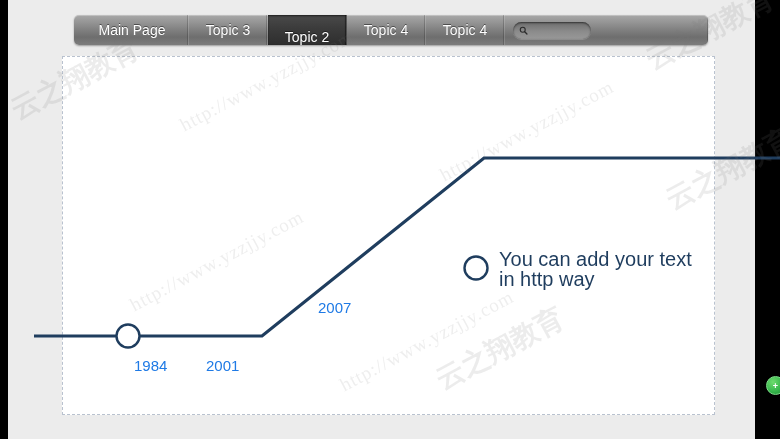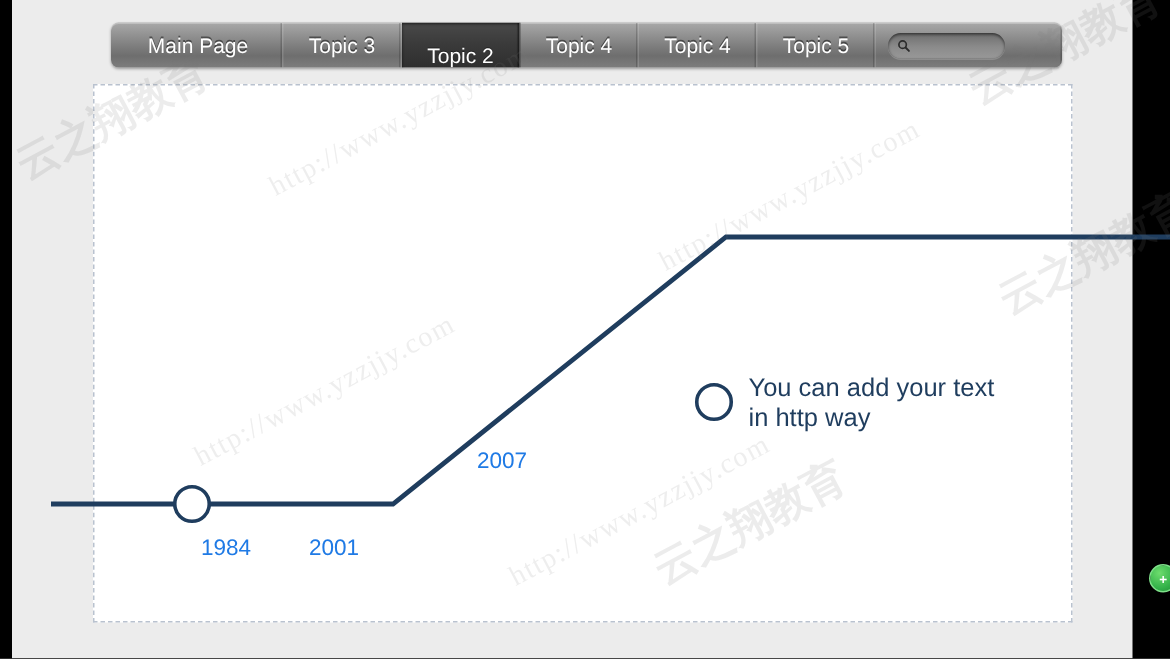--- a/index.html
+++ b/index.html
@@ -148,21 +148,21 @@
   #year-2001 { left: 206px; top: 357px; }
   #year-2007 { left: 318px; top: 299px; }
 
   
   .textblock {
     position: absolute;
     left: 499px;
     top: 249px;
     width: 200px;
     color: #1f3d5e;
-    font-size: 17px;
+    font-size: 20px;
     line-height: 20px;
     z-index: 18;
   }
   .textblock span { display: block; }
 
   
   .green-badge {
     position: absolute;
     left: 766px;
     top: 376px;
@@ -217,23 +217,20 @@
       <span>Topic 3</span>
     </div>
     <div class="nav-item active" style="width:78px">
       <span>Topic 2</span>
     </div>
     <div class="nav-item" style="width:78px">
       <span>Topic 4</span>
     </div>
     <div class="nav-item" style="width:78px">
       <span>Topic 4</span>
-    </div>
-    <div class="nav-item" style="width:78px">
-      <span>Topic 5</span>
     </div>
     <div class="nav-item nav-search">
       <div class="search-pill" title="">
         <svg class="search-glass" viewBox="0 0 12 12" xmlns="http://www.w3.org/2000/svg">
           <circle cx="5" cy="5" r="3.3" fill="none" stroke="#2b2b2b" stroke-width="1.5"></circle>
           <line x1="7.6" y1="7.6" x2="10.6" y2="10.6" stroke="#2b2b2b" stroke-width="1.7" stroke-linecap="round"></line>
         </svg>
       </div>
     </div>
   </div>

